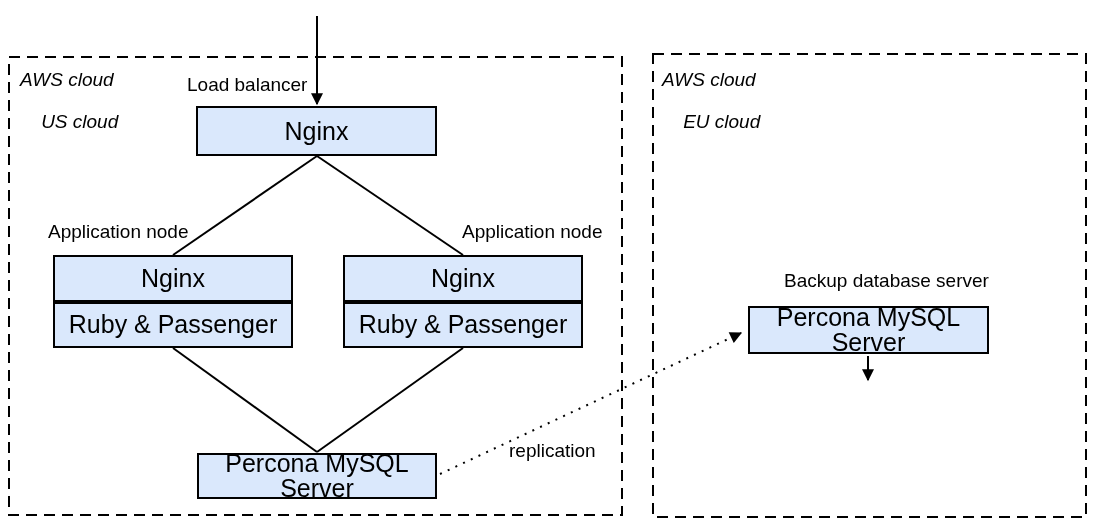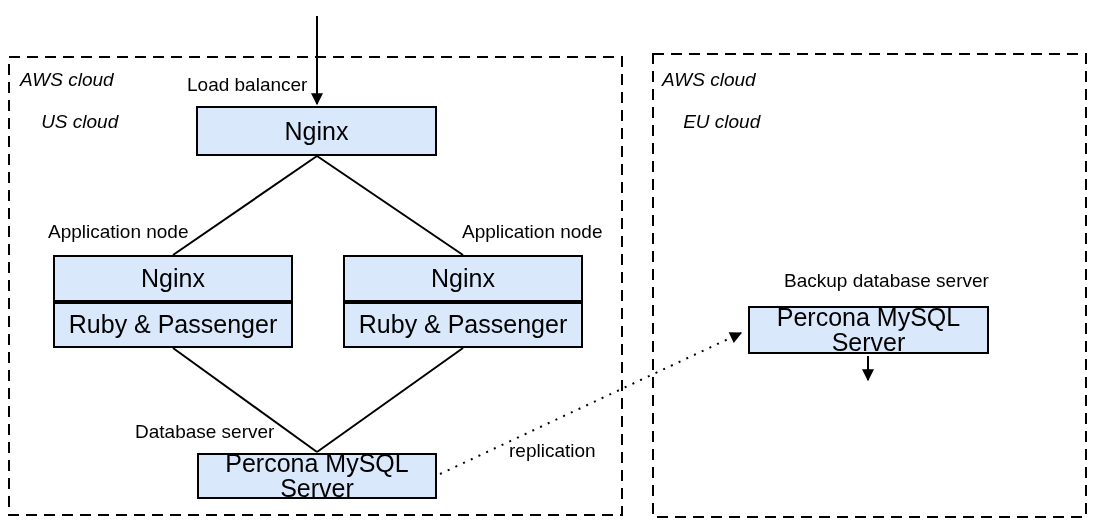--- a/index.html
+++ b/index.html
@@ -144,21 +144,20 @@
 
   <div class="node stacked" style="left:343px; top:255px; width:240px; height:93px;">
     <div class="node-row">
       <span>Nginx</span>
     </div>
     <div class="node-row">
       <span>Ruby &amp; Passenger</span>
     </div>
   </div>
 
-  <div class="float-label" style="left:135px; top:421px;">Database server</div>
 
   <div class="node" style="left:197px; top:453px; width:240px; height:46px;">
     <span>Percona MySQL Server</span>
   </div>
 
   <div class="float-label italic" style="left:509px; top:440px;">replication</div>
 
   <div class="region" style="left:653px; top:54px; width:433px; height:463px;"></div>
   <div class="region-title" style="left:662px; top:69px;"><span>AWS cloud</span><br>
     <span>EU cloud</span></div>

